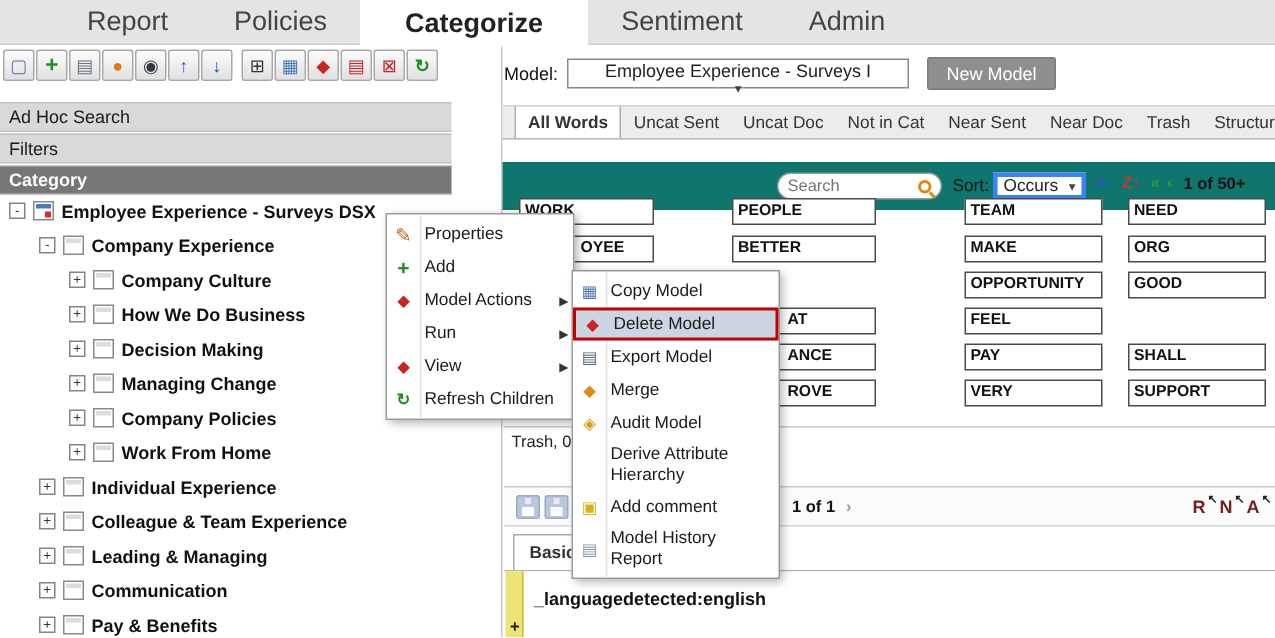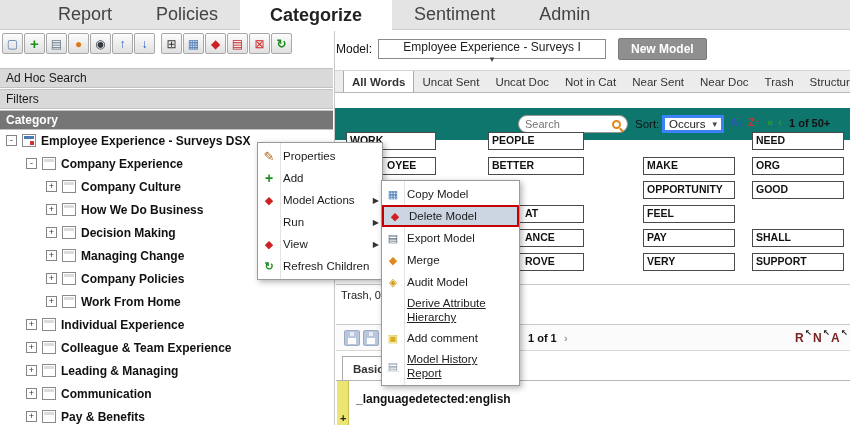--- a/index.html
+++ b/index.html
@@ -29,24 +29,24 @@
   .g-gemred::before{content:"◆";color:#cc2222;}
   .g-docred::before{content:"▤";color:#cc2222;}
   .g-delbox::before{content:"⊠";color:#cc2222;}
   .g-refresh::before{content:"↻";color:#1e8f1e;font-weight:bold;}
 
   
   .modelbar{position:absolute;left:336px;top:37px;height:24px;display:flex;align-items:center;gap:6px;}
   .model-label{font-size:12px;color:#111;}
   .model-select{width:228px;height:20px;border:1px solid #8a8a8a;background:#fff;display:flex;align-items:center;justify-content:space-between;padding:0 4px;font-size:12px;flex-direction:column;}
   .chev{font-size:9px;color:#444;}
-  .newmodel-btn{height:22px;background:#8f8f8f;color:#fff;display:flex;align-items:center;padding:0 12px;font-size:12px;font-weight:bold;border:1px solid #7a7a7a;border-radius:2px;margin-left:6px;}
-
-  
-  .acc{position:absolute;left:0;width:333px;height:20px;background:#d9d9d9;border-top:1px solid #c2c2c2;border-bottom:1px solid #c2c2c2;display:flex;align-items:center;padding-left:6px;font-size:12px;color:#1a1a1a;}
+  .newmodel-btn{height:22px;background:#8f8f8f;color:#fff;display:flex;align-items:center;padding:0 12px;font-size:12px;font-weight:normal;border:1px solid #7a7a7a;border-radius:2px;margin-left:6px;}
+
+  
+  .acc{position:absolute;left:0;width:301px;height:20px;background:#d9d9d9;border-top:1px solid #c2c2c2;border-bottom:1px solid #c2c2c2;display:flex;align-items:center;padding-left:6px;font-size:12px;color:#1a1a1a;}
   .acc.dark{background:#767676;color:#fff;font-weight:bold;}
   .vline{position:absolute;left:334px;top:31px;width:1px;height:394px;background:#c8c8c8;}
 
   
   .tree{position:absolute;left:0;top:129px;width:333px;}
   .trow{height:23px;display:flex;align-items:center;gap:5px;}
   .exp{width:11px;height:11px;border:1px solid #848484;background:#fff;display:flex;align-items:center;justify-content:center;font-size:9px;line-height:1;color:#333;flex:none;}
   .ticon{width:14px;height:13px;background:#fff;border:1px solid #8a8a8a;position:relative;flex:none;}
   .ticon::before{content:"";position:absolute;left:1px;right:1px;top:1px;height:3px;background:#dcdcdc;}
   .ticon.root::before{background:#4a7ab5;}
@@ -120,21 +120,21 @@
   .subarr::before{content:"▶";}
   .g-pencil::before{content:"✎";color:#b5651d;font-size:13px;}
   .g-addm::before{content:"+";color:#1e8f1e;font-weight:bold;font-size:14px;}
   .g-gem::before{content:"◆";color:#cc2222;}
   .g-refr2::before{content:"↻";color:#1e8f1e;font-weight:bold;}
 
   
   .smenu{position:absolute;left:381px;top:180px;width:139px;background:#fff;border:1px solid #9a9a9a;box-shadow:2px 2px 6px rgba(0,0,0,.3);padding:2px 0;z-index:11;}
   .smenu::before{content:"";position:absolute;left:22px;top:0;bottom:0;width:1px;background:#e3e3e3;}
   .smenu .mi{padding-right:8px;}
-  .mi.tall{min-height:34px;text-decoration:underline;}
+  .mi.tall{min-height:34px;}
   .mi.hl{border:2px solid #c40000;background:#ccd6e2;}
   .g-copy::before{content:"▦";color:#4a7ab5;}
   .g-export2::before{content:"▤";color:#556677;}
   .g-merge::before{content:"◆";color:#e08a1e;}
   .g-audit::before{content:"◈";color:#d29b18;}
   .g-comment::before{content:"▣";color:#d8b21a;}
   .g-history::before{content:"▤";color:#8899aa;}
 </style>
 </head>
 <body>
@@ -271,20 +271,21 @@
     <span class="sicon g-sortdn"></span>
     <span class="sicon g-sortup"></span>
     <span class="sicon g-first"></span>
     <span class="sicon g-prev"></span>
     <span class="pager50">1 of 50+</span>
   </div>
 
   <div class="grid">
     <div class="wcell c1 r1">WORK</div>
     <div class="wcell c2 r1">PEOPLE</div>
+    <div class="wcell c3 r1">TEAM</div>
     <div class="wcell c4 r1">NEED</div>
     <div class="wcell c1 r2 frag1">OYEE</div>
     <div class="wcell c2 r2">BETTER</div>
     <div class="wcell c3 r2">MAKE</div>
     <div class="wcell c4 r2">ORG</div>
     <div class="wcell c3 r3">OPPORTUNITY</div>
     <div class="wcell c4 r3">GOOD</div>
     <div class="wcell c2 r4 frag2">AT</div>
     <div class="wcell c3 r4">FEEL</div>
     <div class="wcell c2 r5 frag2">ANCE</div>

